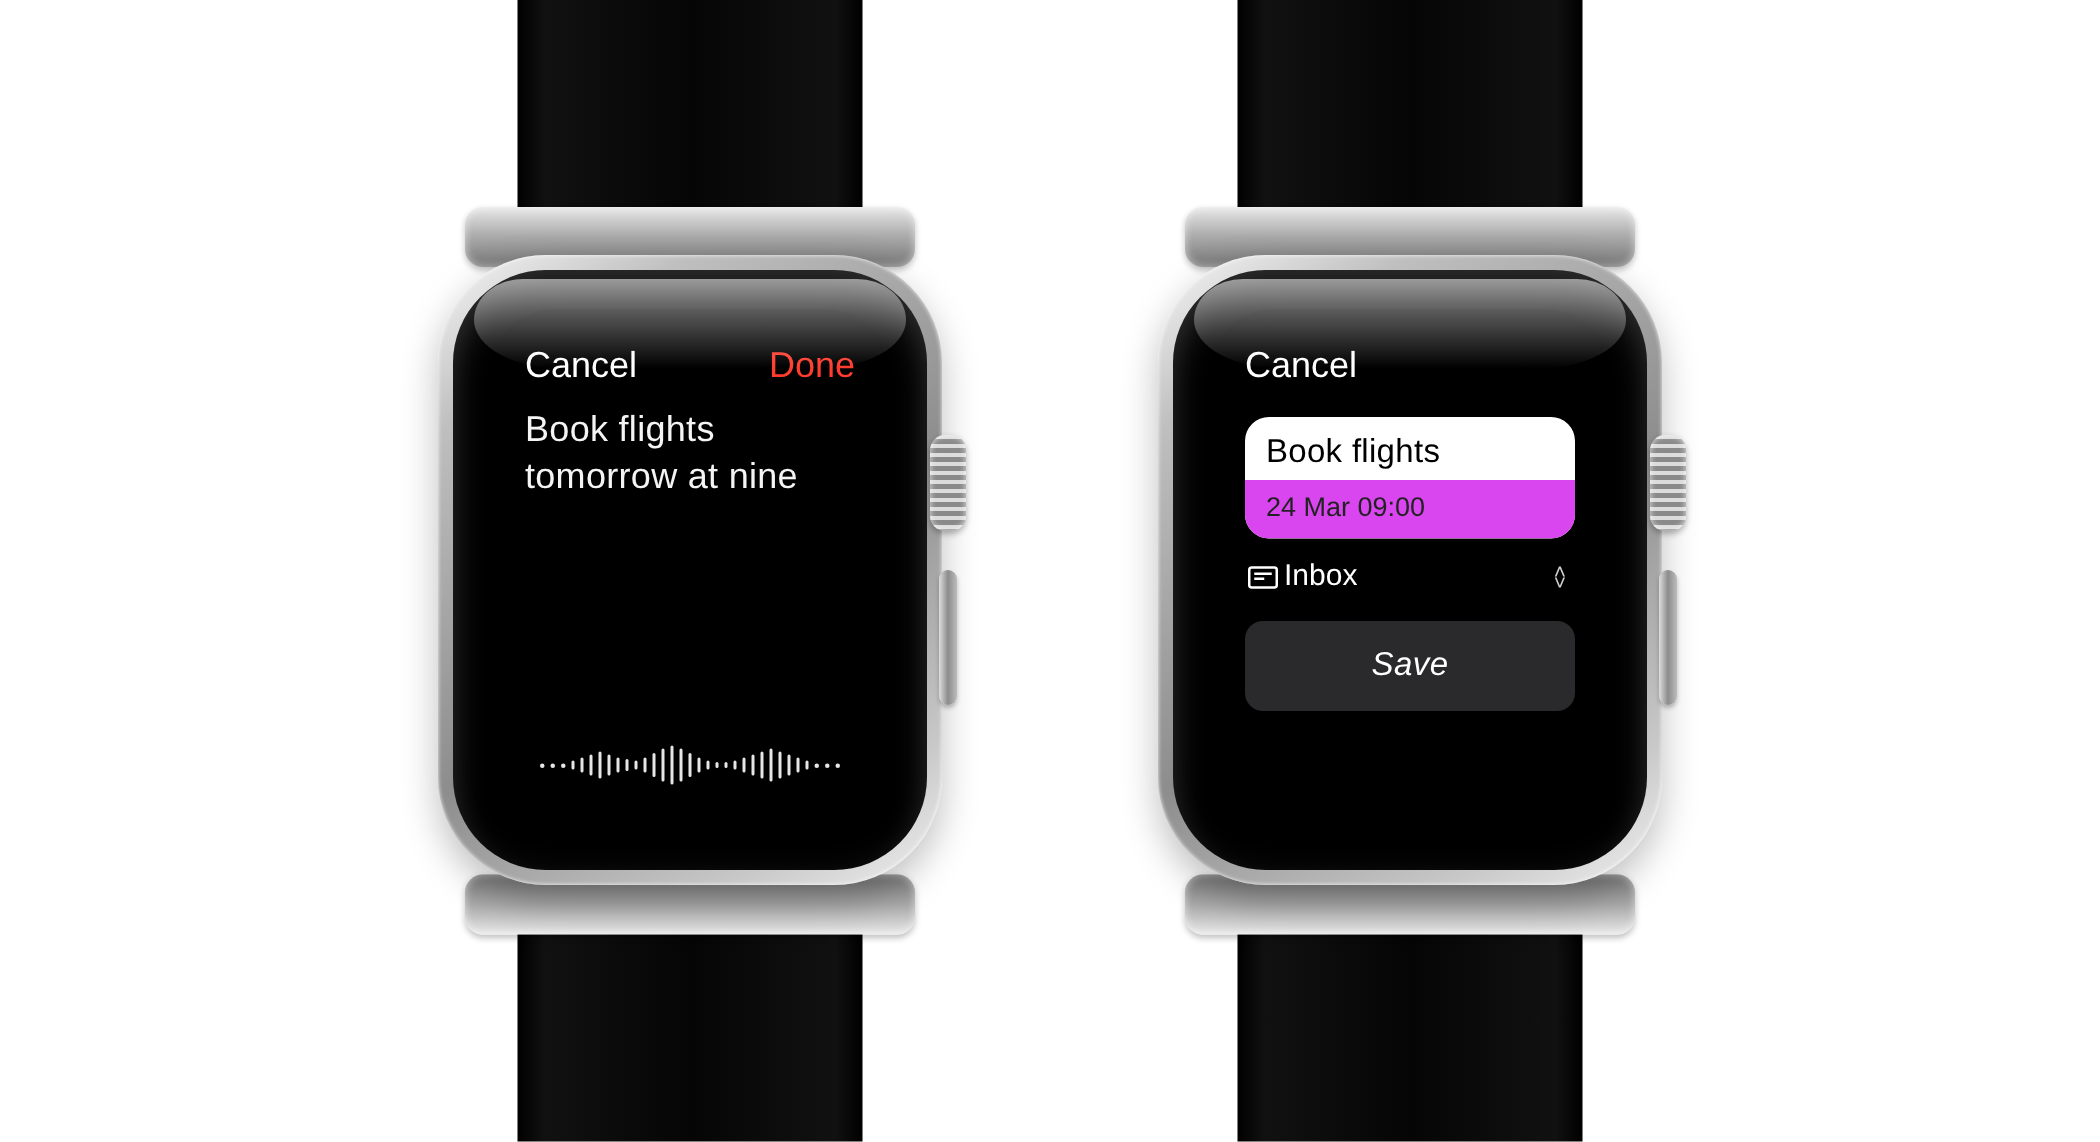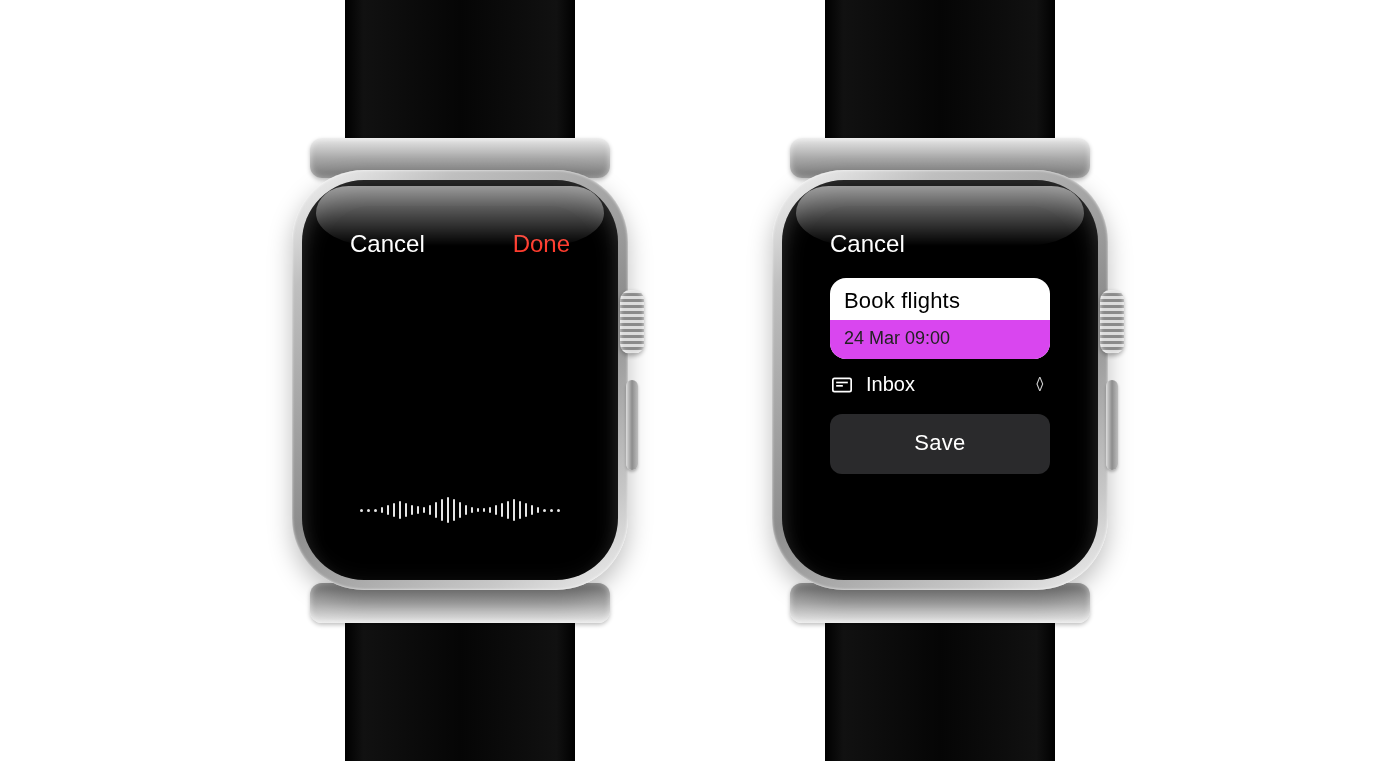--- a/index.html
+++ b/index.html
@@ -179,21 +179,21 @@
     background: #d946ef;
     color: #222;
   }
 
   .list-row {
     display: flex;
     align-items: center;
     color: #fff;
     font-size: 20px;
     padding: 14px 6px 10px 2px;
-    gap: 14px;
+    gap: 4px;
   }
   .list-row .label { flex: 1; }
   .list-row .sort {
     font-size: 14px;
     line-height: 7px;
     text-align: center;
     color: #cfcfcf;
     letter-spacing: 0;
   }
   .inbox-icon {
@@ -203,20 +203,21 @@
 
   .save-btn {
     margin-top: 8px;
     background: #2a2a2c;
     color: #fff;
     border-radius: 12px;
     text-align: center;
     padding: 16px 0 18px 0;
     font-size: 22px;
     letter-spacing: .3px;
+    font-style: italic;
   }
 </style>
 </head>
 <body>
 
 <div class="stage">
 
   <div class="watch">
     <div class="band top"></div>
     <div class="band bottom"></div>
@@ -227,20 +228,21 @@
       <div class="crown"></div>
       <div class="side-button"></div>
       <div class="bezel">
         <div class="screen">
 
           <div class="nav">
             <span>Cancel</span>
             <span class="done">Done</span>
           </div>
 
+          <div class="dictation-text">Book flights tomorrow at nine</div>
 
           <div class="waveform" id="waveform">
               <span class="dot"></span>
               <span class="dot"></span>
               <span class="dot"></span>
               <span style="height: 6px;"></span>
               <span style="height: 10px;"></span>
               <span style="height: 14px;"></span>
               <span style="height: 18px;"></span>
               <span style="height: 14px;"></span>

